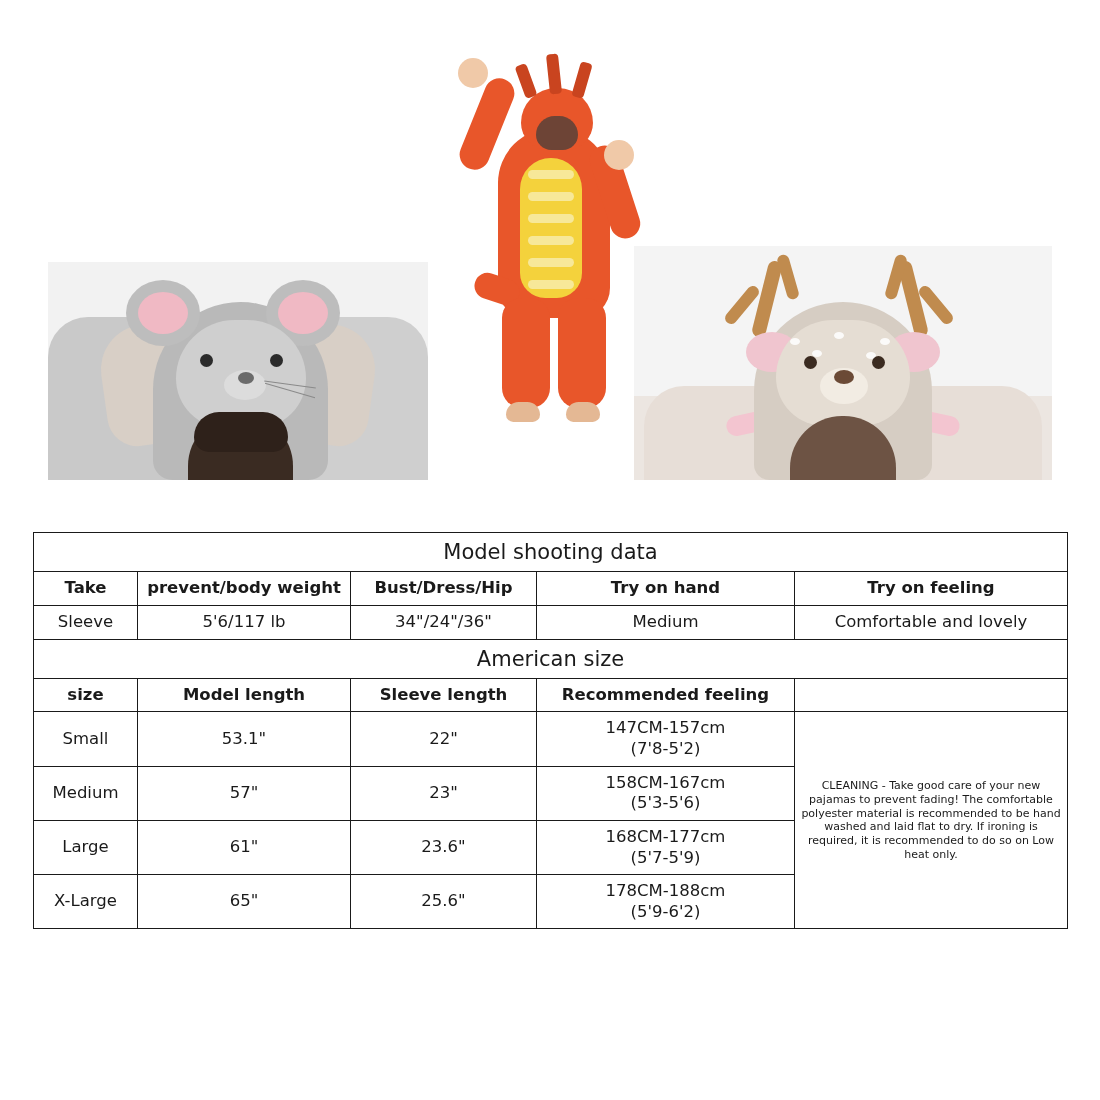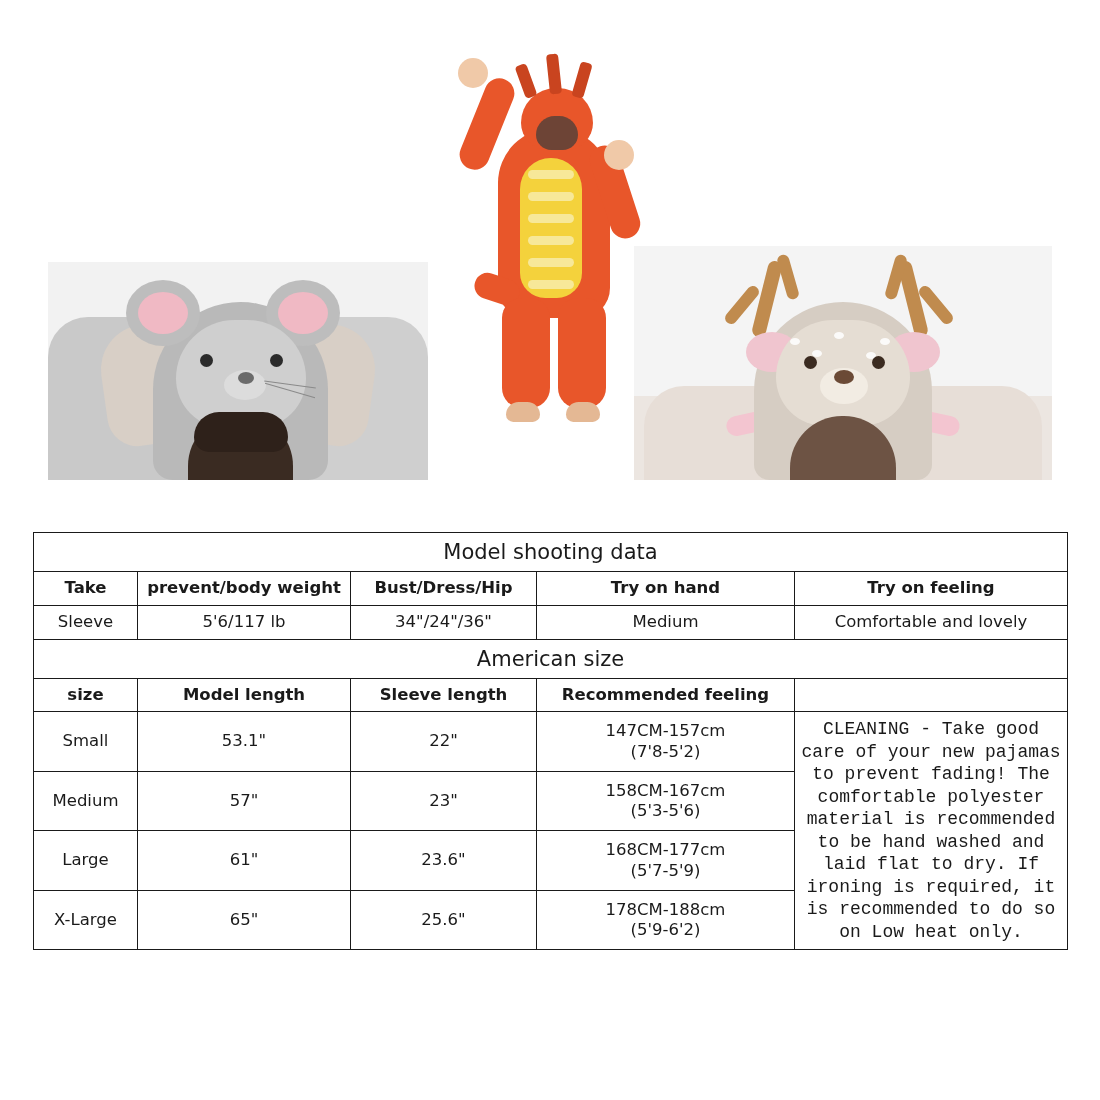--- a/index.html
+++ b/index.html
@@ -250,23 +250,22 @@
   td.section-title {
     font-size: 21px;
     padding: 11px 4px;
   }
   td.hdr { font-weight: bold; font-size: 16.5px; }
   td.tall { height: 46px; }
   td.cleaning {
     text-align: left;
     vertical-align: top;
     padding: 8px 9px;
-    font-size: 18px;
+    font-size: 11px;
     line-height: 1.33;
-    font-family: Liberation Mono, monospace;
   }
   .sub { display: block; }
 </style>
 </head>
 <body>
 
 <div id="page">
 
   <div class="photos">
 

